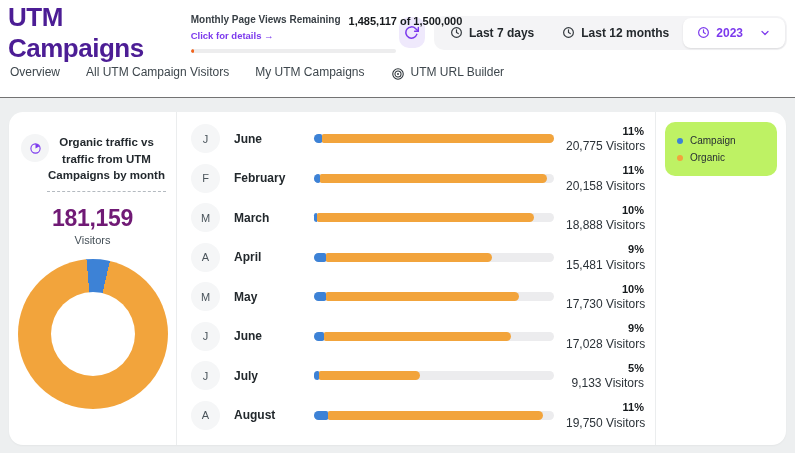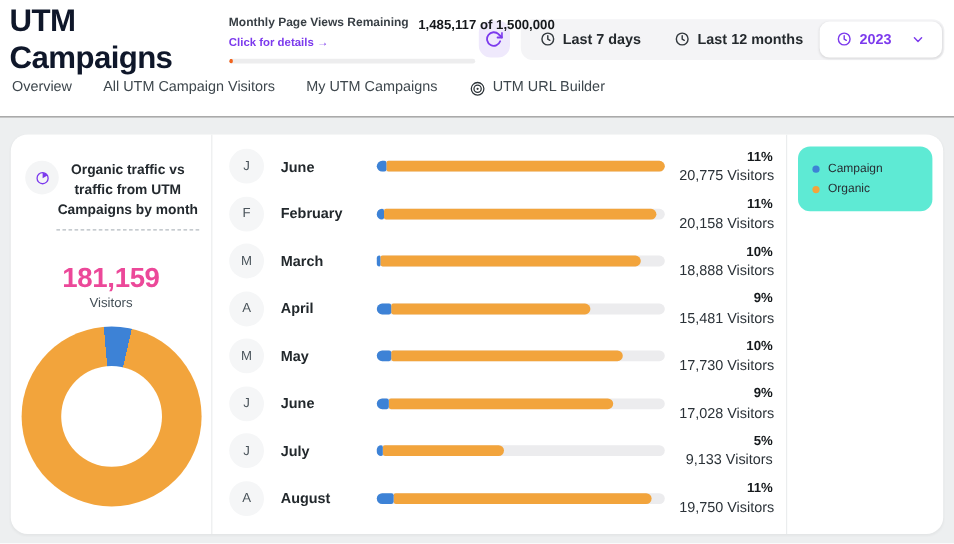--- a/index.html
+++ b/index.html
@@ -1,21 +1,21 @@
 <!DOCTYPE html>
 <html><head>
 <meta charset="utf-8">
 <style>
   * { margin:0; padding:0; box-sizing:border-box; }
   html,body { width:795px; height:453px; overflow:hidden; background:#fff;
     font-family:"Liberation Sans", sans-serif; color:#181d21; }
 
   
   .header { height:65px; display:flex; align-items:center; padding:0 8px 0 8px; background:#fff; }
-  .page-title { font-size:26px; font-weight:700; letter-spacing:-0.5px; color:#0f172a; }
+  .page-title { font-size:26px; font-weight:700; letter-spacing:-0.5px; color:#4c1d95; }
   .views-block { margin-left:16px; width:208px; position:relative; padding-top:2px; }
   .views-top { display:flex; align-items:flex-start; }
   .views-label { font-size:10px; font-weight:600; color:#383f45; white-space:nowrap; }
   .views-link { font-size:9.5px; font-weight:600; color:#7c3aed; margin-top:3px; display:inline-block; cursor:pointer; }
   .views-value { font-size:11px; font-weight:700; color:#16191c; margin-left:8px; margin-top:1px; white-space:nowrap; }
   .views-progress { margin-top:6px; height:4px; width:205px; background:#ededee; border-radius:2px; overflow:hidden; }
   .views-progress-fill { height:100%; background:#f1641e; border-radius:2px; }
   .header-spacer { flex:1; }
   .refresh-btn { width:31px; height:31px; border-radius:10px; background:#efe9fc; color:#7c3aed;
      display:flex; align-items:center; justify-content:center; cursor:pointer; margin-right:9px; }
@@ -39,21 +39,21 @@
   
   .main { height:355px; background:#edeff0; padding:14px 9px 8px 9px; }
   .card { background:#fff; border-radius:14px; height:333px; display:flex; box-shadow:0 1px 2px rgba(0,0,0,.04); overflow:hidden; }
 
   
   .summary { width:168px; border-right:1px solid #ebedee; position:relative; padding:14px 6px 0 6px; text-align:center; }
   .summary-icon { position:absolute; left:12px; top:22px; width:28px; height:28px; border-radius:50%;
      background:#f4f5f6; display:flex; align-items:center; justify-content:center; color:#7c3aed; }
   .summary-title { margin:8px 4px 0 32px; font-size:11.5px; font-weight:600; color:#23292e; line-height:1.45;
      border-bottom:1px dashed #b4bac0; padding-bottom:7px; }
-  .summary-total { margin-top:26px; font-size:23px; font-weight:800; color:#ec4899; letter-spacing:-0.3px; }
+  .summary-total { margin-top:13px; font-size:23px; font-weight:800; color:#701a75; letter-spacing:-0.3px; }
   .summary-total-label { margin-top:2px; font-size:11px; color:#444f57; }
   .donut { width:150px; height:150px; border-radius:50%; margin:13px auto 0 auto; position:relative; }
   .donut::after { content:""; position:absolute; left:50%; top:50%; width:84px; height:84px; margin:-42px 0 0 -42px;
      border-radius:50%; background:#fff; }
 
   
   .chart { flex:1; border-right:1px solid #ebedee; padding:7px 5px 4px 6px; display:flex; flex-direction:column; }
   .bar-row { height:39.5px; display:flex; align-items:center; }
   .avatar { width:29px; height:29px; border-radius:50%; background:#f5f6f7; flex:0 0 29px; margin-left:8px;
      display:flex; align-items:center; justify-content:center; font-size:11px; color:#4a545b; }
@@ -61,21 +61,21 @@
   .track { flex:1; height:9px; background:#ececee; border-radius:5px; position:relative; margin-right:12px; }
   .seg { position:absolute; top:0; height:9px; }
   .seg.campaign { left:0; background:#3d82d6; border-radius:5px 2px 2px 5px; z-index:2; }
   .seg.organic { background:#f2a43c; border-radius:2px 5px 5px 2px; }
   .row-labels { width:84px; text-align:right; padding-right:6px; }
   .row-pct { font-size:11px; font-weight:700; color:#15191c; }
   .row-visitors { font-size:12px; color:#2b3238; margin-top:2.5px; white-space:nowrap; }
 
   
   .legend-panel { width:130px; padding:10px 9px; }
-  .legend-box { background:#5eead4; border-radius:10px; padding:10px 12px; }
+  .legend-box { background:#bef264; border-radius:10px; padding:10px 12px; }
   .legend-item { display:flex; align-items:center; gap:7px; font-size:10px; color:#272e33; padding:3px 0; }
   .legend-dot { width:6px; height:6px; border-radius:50%; flex:0 0 6px; }
 </style>
 </head>
 <body>
 
 <div class="header">
   <div class="page-title">UTM Campaigns</div>
 
   <div class="views-block">

